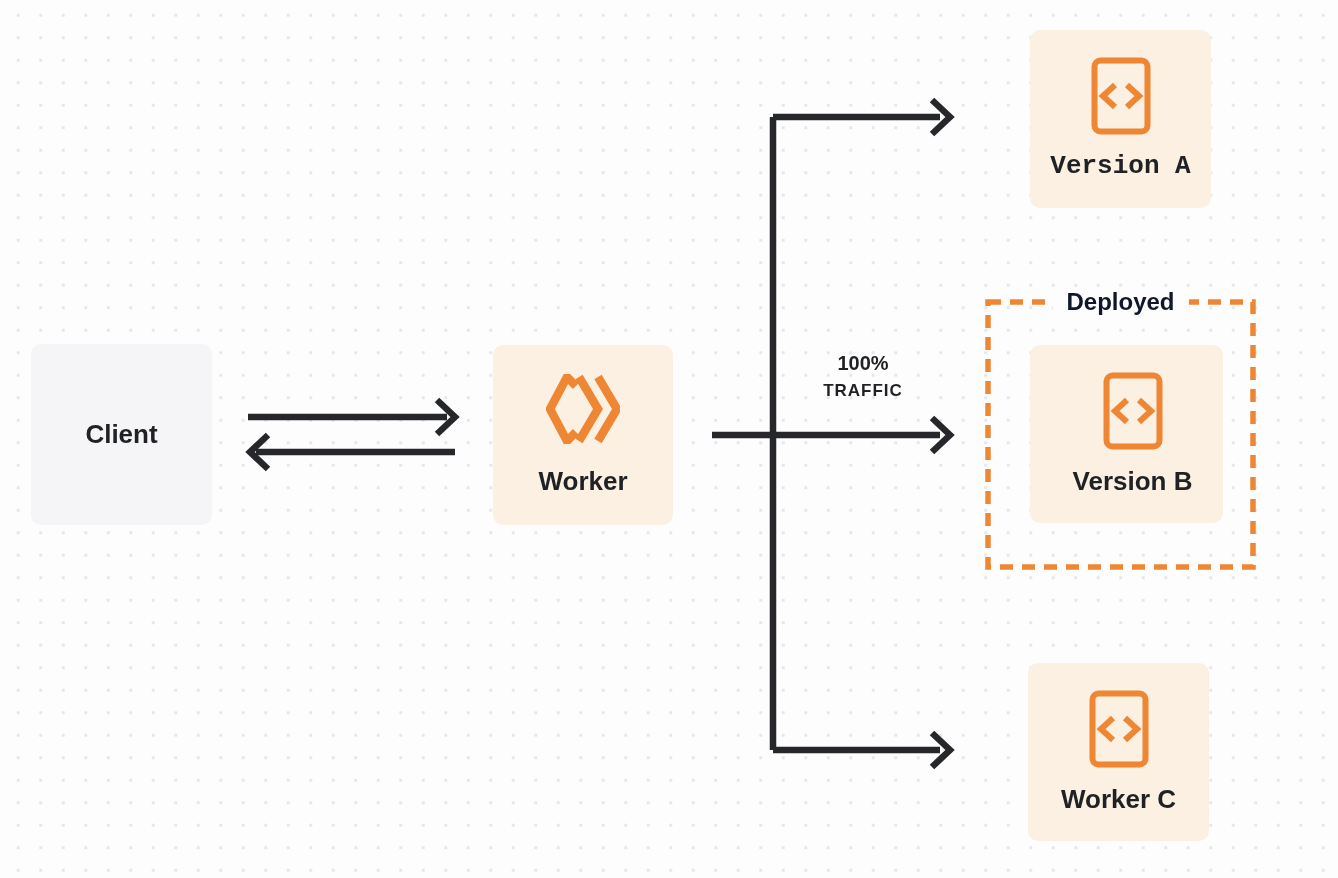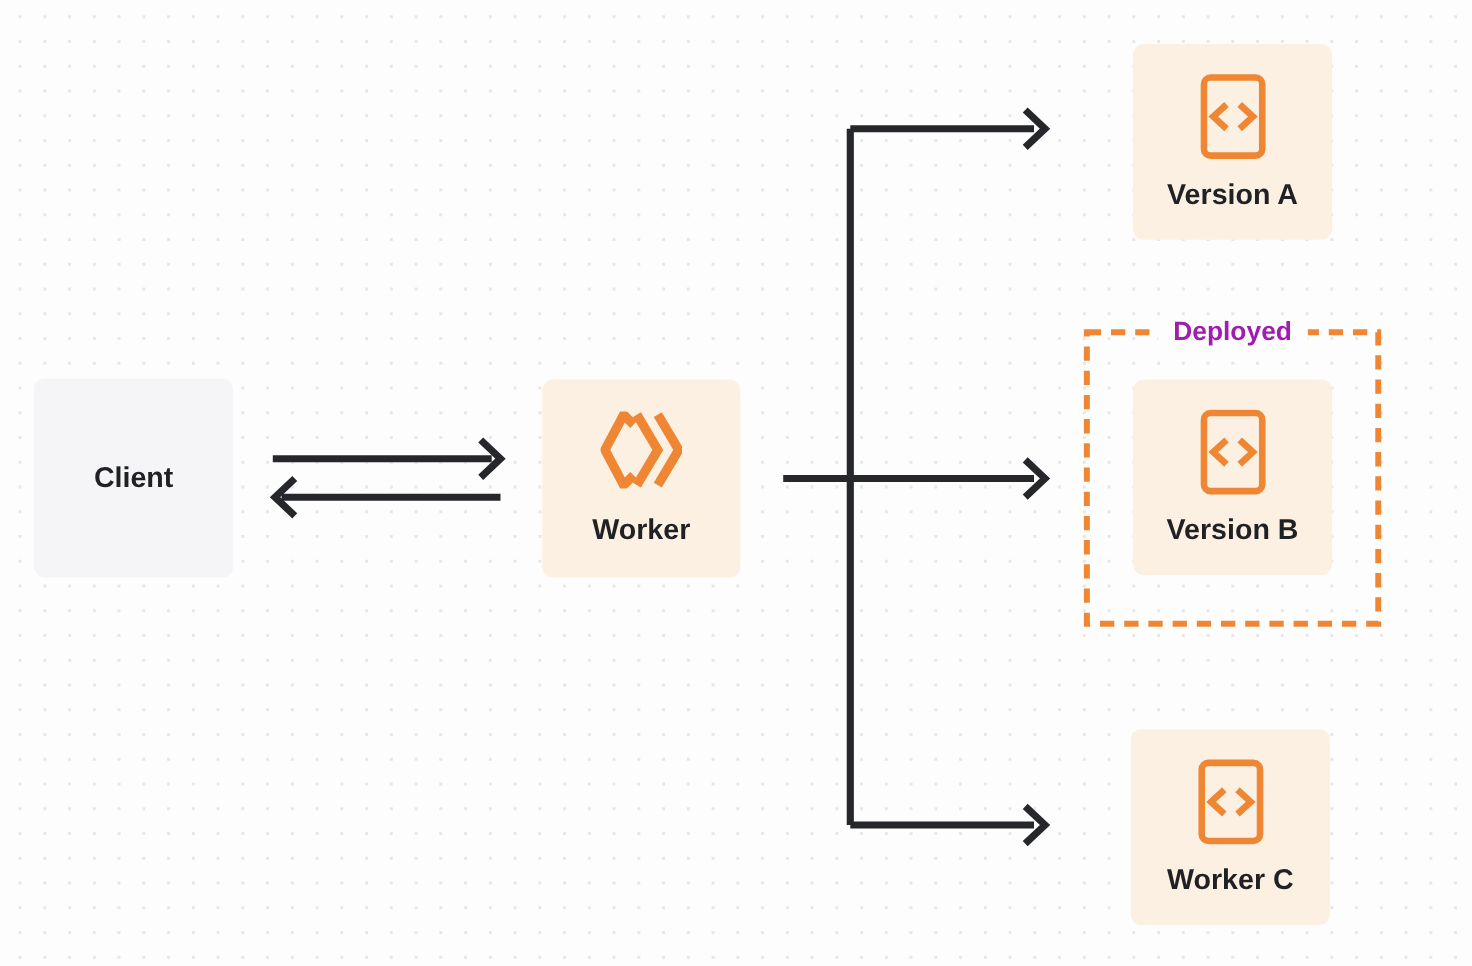--- a/index.html
+++ b/index.html
@@ -48,22 +48,22 @@
     left: 493px; top: 345px;
     width: 180px; height: 180px;
     background: #fbf0e2;
     gap: 22px;
   }
   .version-node {
     width: 181px; height: 178px;
     background: #fbf0e2;
     gap: 16px;
   }
-  .version-a { left: 1030px; top: 40px; }
-  .version-b { left: 1030px; top: 345px; }
+  .version-a { left: 1030px; top: 30px; font-family: Liberation Mono, monospace; }
+  .version-b { left: 1030px; top: 345px; padding-left: 12px; }
   .version-c { left: 1028px; top: 663px; }
   .traffic-label {
     position: absolute;
     left: 783px; top: 350px;
     width: 160px;
     text-align: center;
     color: #1f2124;
     font-weight: 700;
   }
   .traffic-line1 { font-size: 20px; line-height: 26px; }
@@ -75,21 +75,21 @@
   }
   .deployed-box svg { position: absolute; left: 0; top: 0; }
   .deployed-label {
     position: absolute;
     left: 50%; top: -11px;
     transform: translateX(-50%);
     background: #fdfdfe;
     padding: 0 14px;
     font-size: 24px;
     font-weight: 700;
-    color: #a21caf;
+    color: #0f172a;
     white-space: nowrap;
   }
   .icon { display: block; }
 </style>
 </head>
 <body>
 
 <div class="canvas">
 
   <svg class="connectors" viewBox="0 0 1338 878" fill="none" stroke="#26272a" stroke-width="6.5" stroke-linecap="butt" stroke-linejoin="miter">
@@ -128,20 +128,24 @@
       <path d="M33 3 L52 35 L33 67"></path>
       <path d="M52 3 L71 35 L52 67"></path>
     </svg>
     <span class="label">Worker</span>
   </div>
 
   <div class="node client-node">
     <span class="label">Client</span>
   </div>
 
+  <div class="traffic-label">
+    <div class="traffic-line1">100%</div>
+    <div class="traffic-line2">TRAFFIC</div>
+  </div>
 
   <div class="deployed-box">
     <svg width="271" height="271" viewBox="0 0 271 271">
       <rect x="3" y="3" width="265" height="265" fill="none" stroke="#ee8633" stroke-width="5.5" stroke-dasharray="13 9"></rect>
     </svg>
     <span class="deployed-label">Deployed</span>
   </div>
 
   <div class="node version-node version-a">
     <svg class="icon" width="60" height="78" viewBox="0 0 60 78" fill="none" stroke="#ee8633" stroke-width="6" stroke-linecap="butt" stroke-linejoin="miter">

